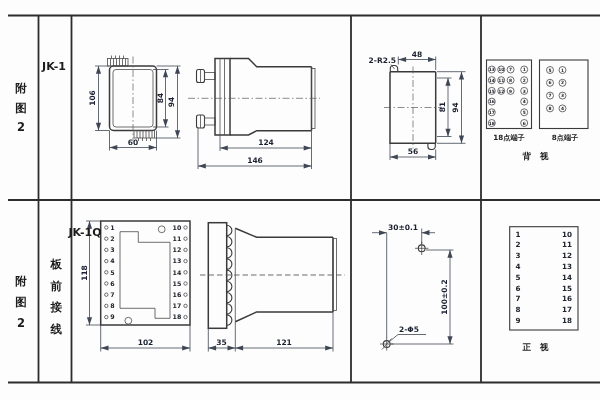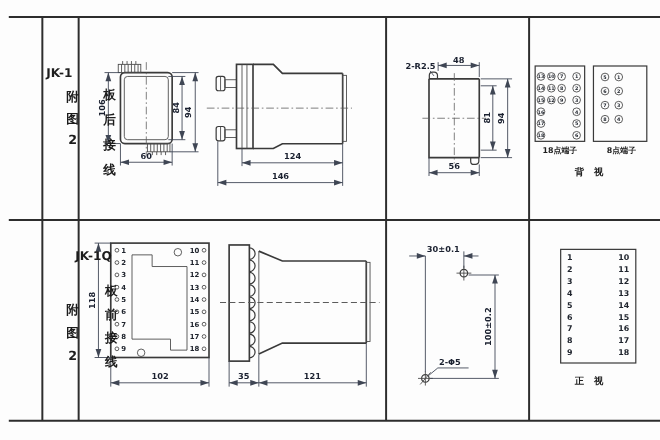--- a/index.html
+++ b/index.html
@@ -16,21 +16,21 @@
   .rule{stroke:#2d2d2d;stroke-width:1.8;}
   
   .dim{font:700 7.5px "DejaVu Sans",sans-serif;fill:#1b2130;}
   .term{font:700 4.4px "DejaVu Sans",sans-serif;fill:#20252e;}
   .tnum{font:700 6.3px "DejaVu Sans",sans-serif;fill:#20252e;}
   .tbl{font:700 7.2px "DejaVu Sans",sans-serif;fill:#20252e;}
   .cap{font:700 7.2px "DejaVu Sans",sans-serif;fill:#1d1d1d;}
   .capb{font:700 8.5px "DejaVu Sans",sans-serif;fill:#1d1d1d;letter-spacing:3px;}
   
   .vlab{position:absolute;color:#1c1c1c;font-weight:600;text-align:center;}
-  .stack{word-break:break-all;margin-left:45px;}
+  .stack{word-break:break-all;}
 </style>
 </head>
 <body>
 
 <div id="stage">
 
   <svg width="600" height="400" viewBox="0 0 600 400">
     <defs>
       <marker id="ar" markerUnits="userSpaceOnUse" markerWidth="9" markerHeight="7" refX="8.2" refY="3" orient="auto-start-reverse">
         <path d="M0.4,0.4 L8.2,3 L0.4,5.6 Z" fill="#3f4654"></path>
@@ -378,19 +378,18 @@
         <text class="tbl" x="572" y="312.1" text-anchor="end">17</text>
         <text class="tbl" x="515.5" y="322.9">9</text>
         <text class="tbl" x="572" y="322.9" text-anchor="end">18</text>
       </g>
       <text class="capb" x="537" y="349.5" text-anchor="middle">正 视</text>
     </g>
   </svg>
 
   <div class="vlab stack" style="left:13px;top:79px;width:16px;font-size:11.5px;line-height:19.5px;">附图2</div>
   <div class="vlab" style="left:38px;top:60px;width:32px;font-size:11px;">JK-1</div>
-  <div class="vlab stack" style="left:47px;top:75px;width:15px;font-size:11.5px;line-height:22.5px;">板后接线</div>
 
   <div class="vlab stack" style="left:13px;top:271px;width:16px;font-size:11.5px;line-height:21px;">附图2</div>
   <div class="vlab" style="left:37px;top:226px;width:34px;font-size:11px;margin-left:31px;">JK-1Q</div>
   <div class="vlab stack" style="left:47px;top:254px;width:15px;font-size:11.5px;line-height:21.5px;text-align:right;">板前接线</div>
 
 </div>
 
 </body></html>

